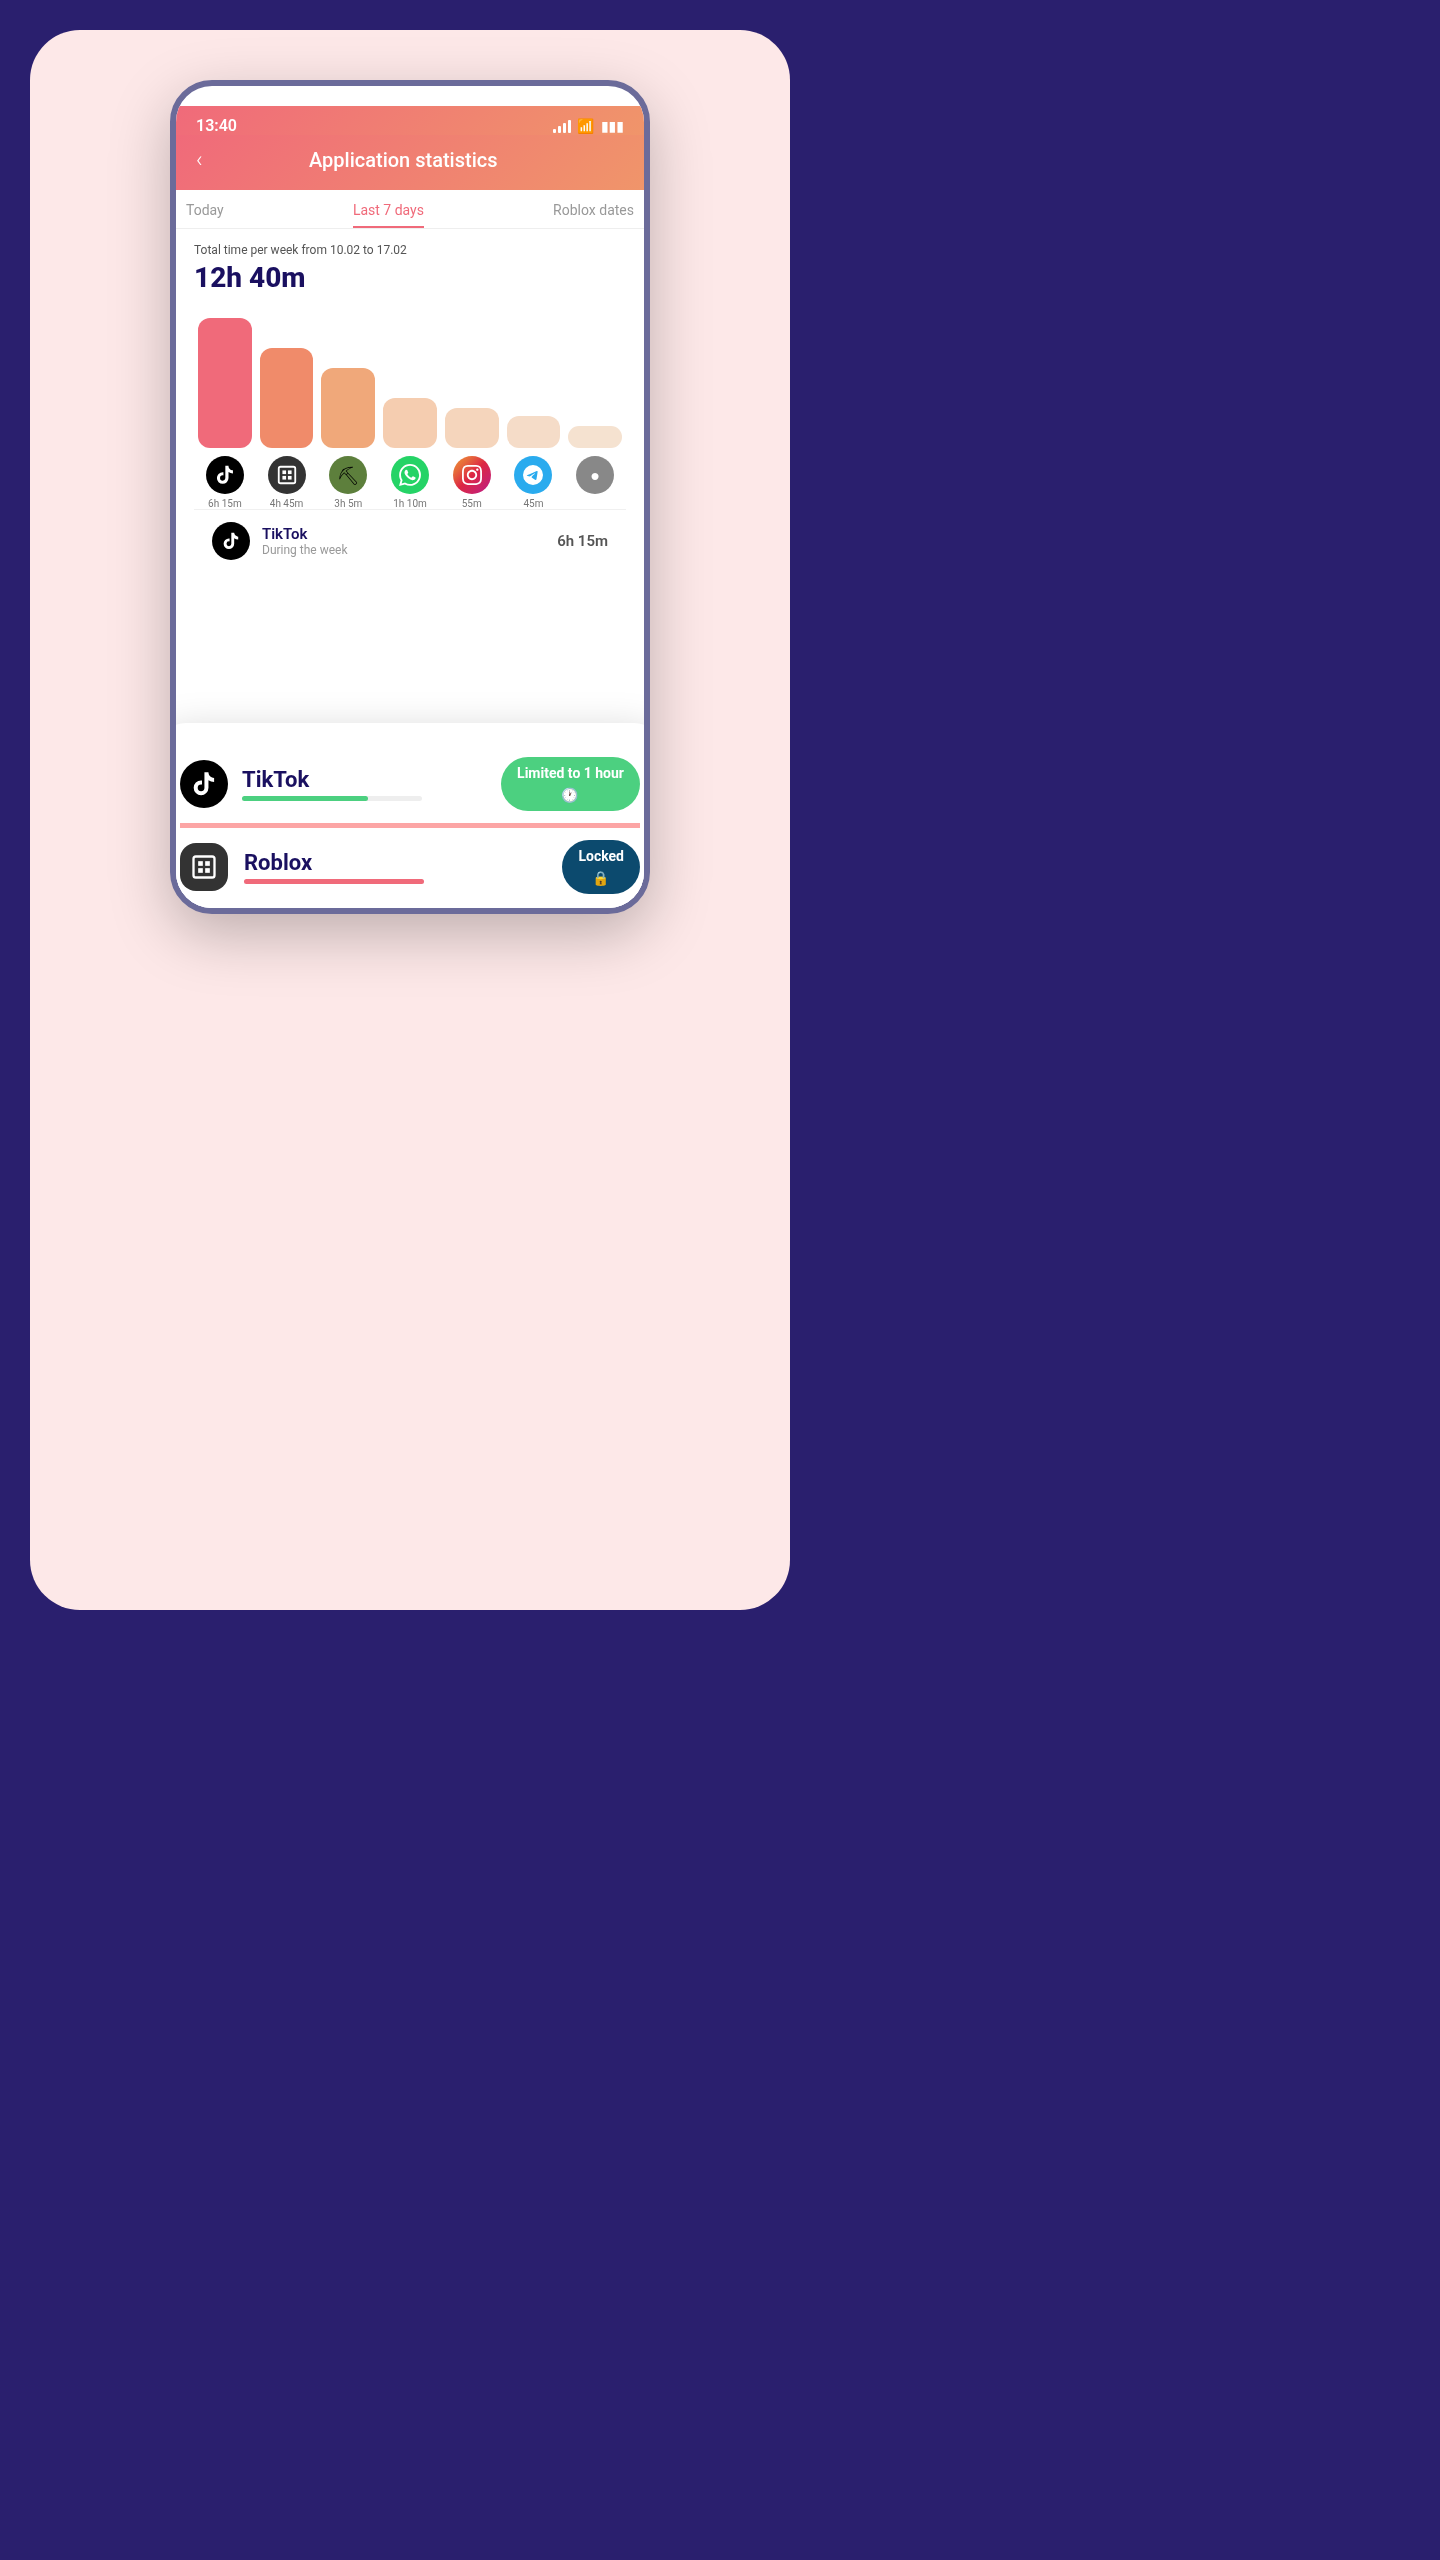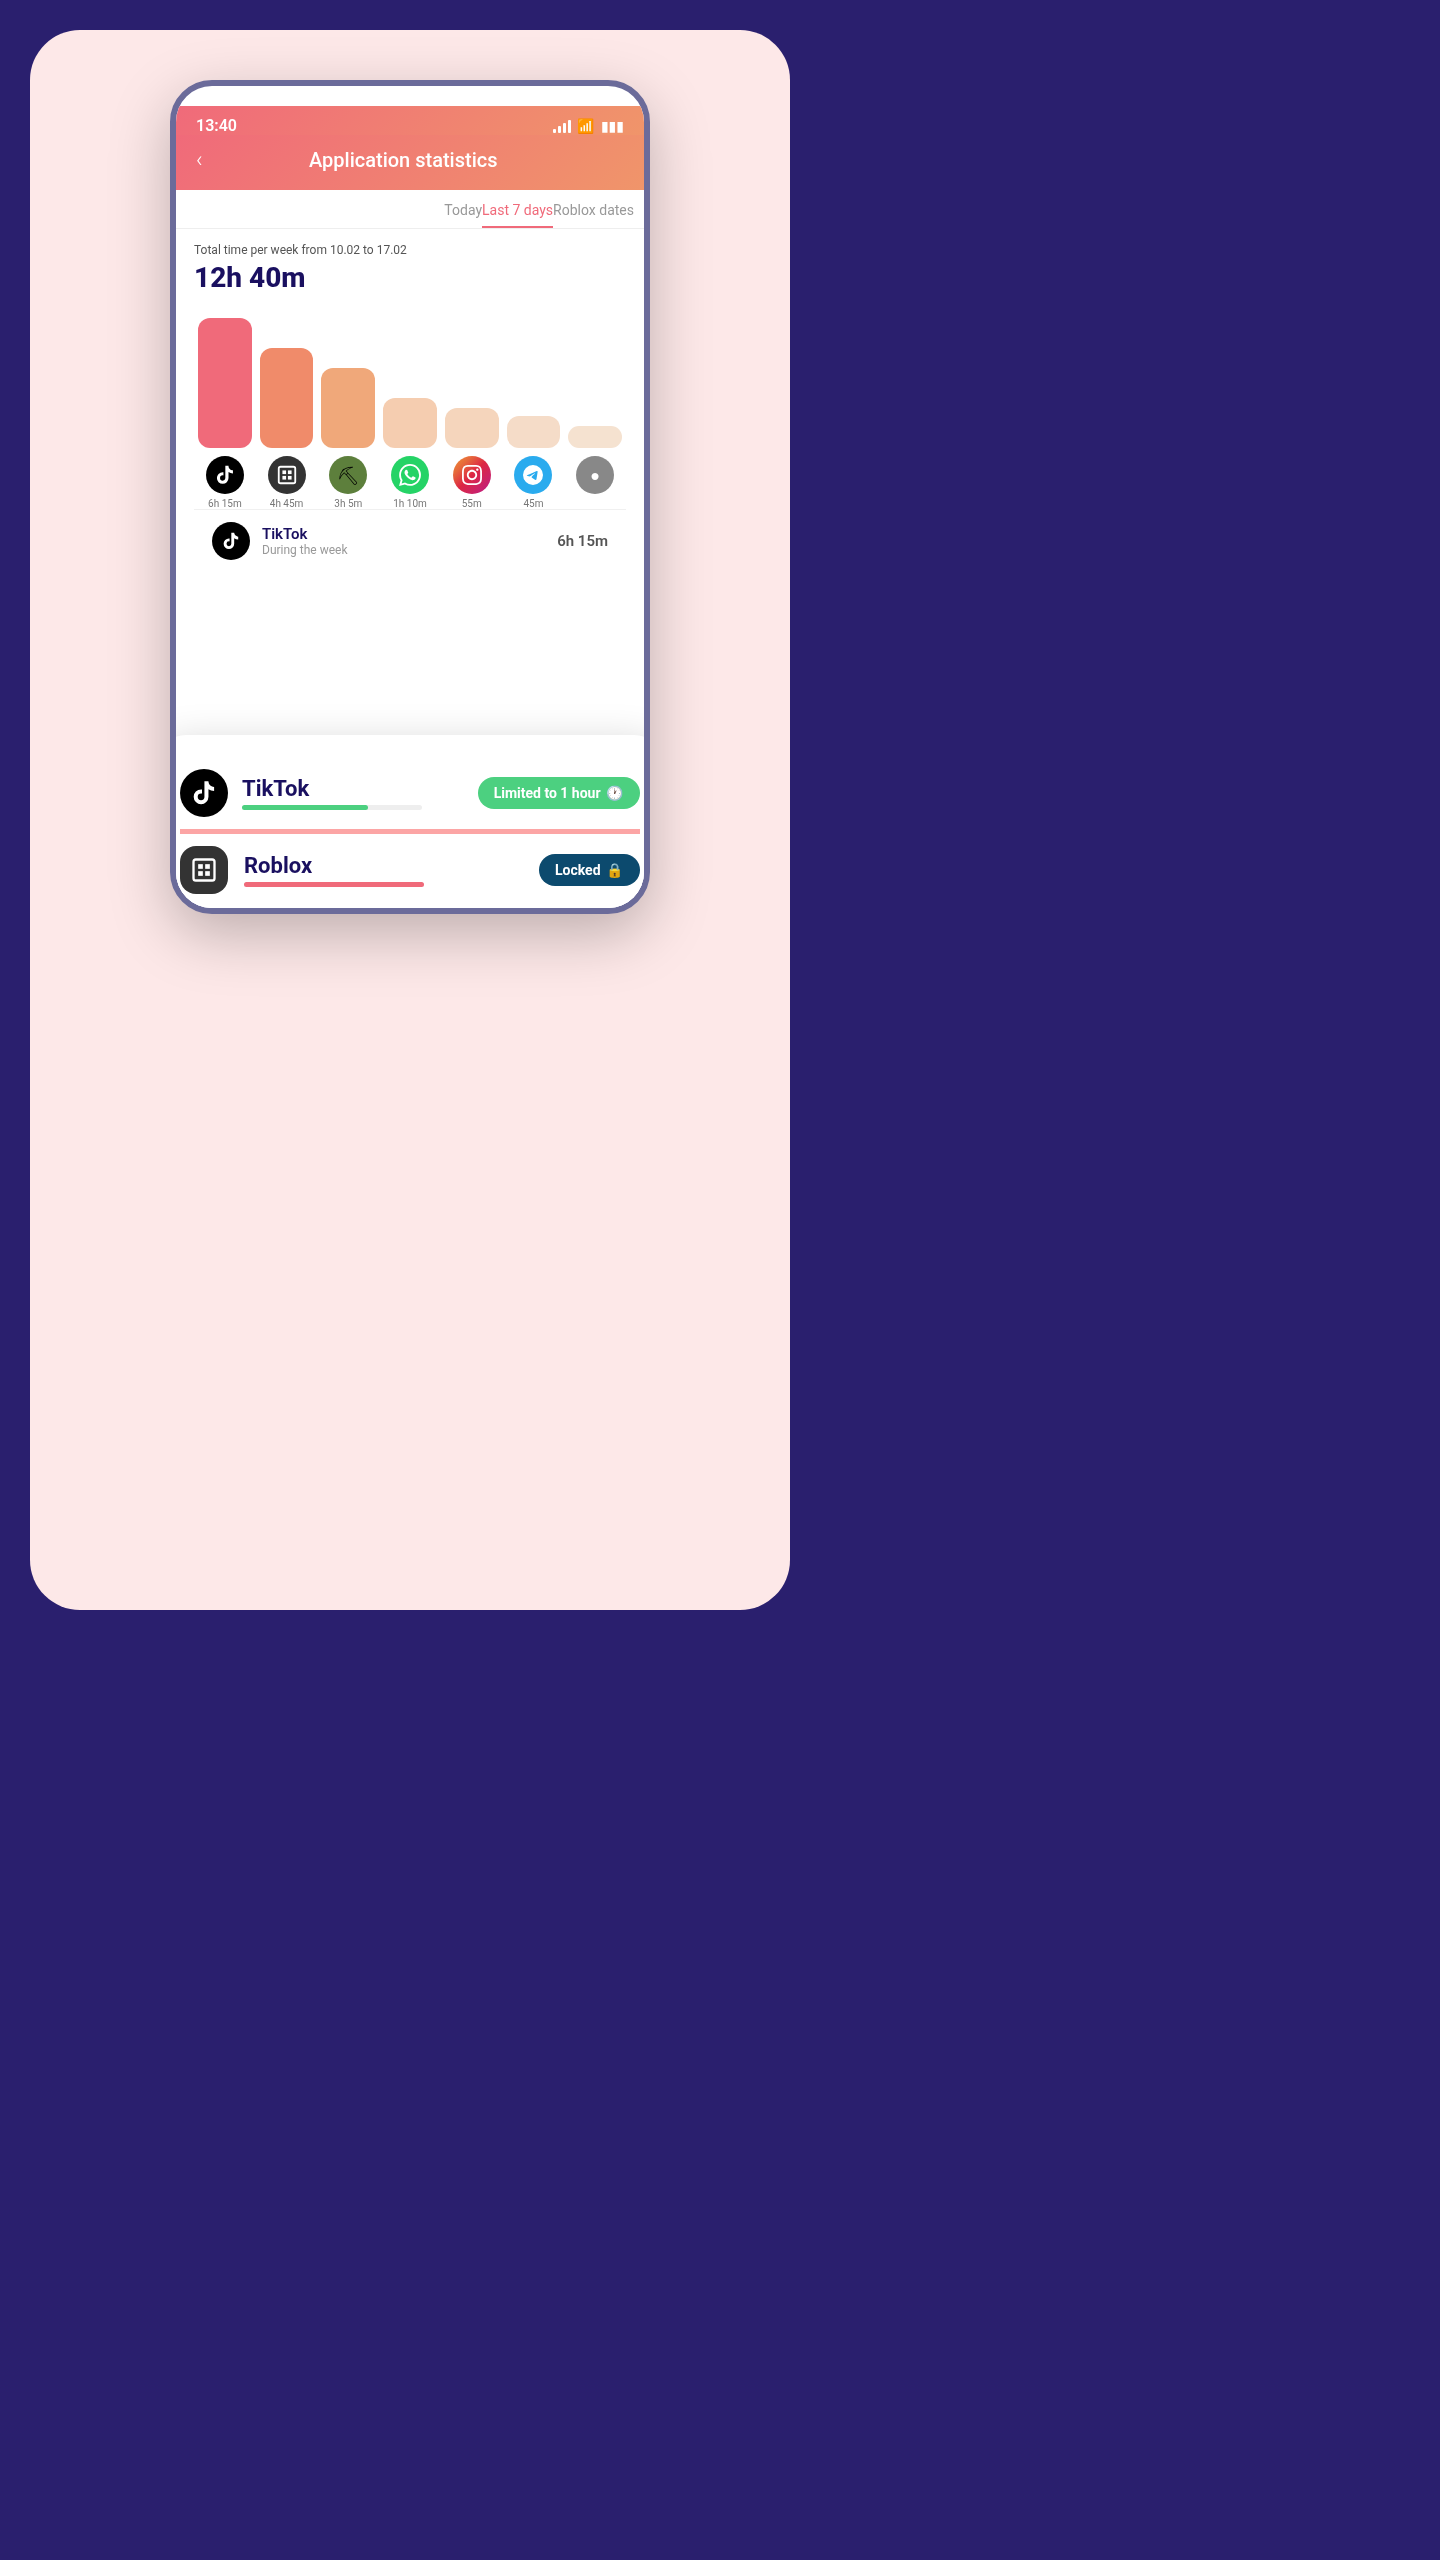--- a/index.html
+++ b/index.html
@@ -99,21 +99,21 @@
       color: white;
       font-size: 20px;
       font-weight: 500;
       flex: 1;
       text-align: center;
       margin-right: 30px;
     }
     
     .tab-bar {
       display: flex;
-      justify-content: flex-end;
+      justify-content: space-between;
       padding: 12px 10px 0;
       background: white;
       border-bottom: 1px solid #eee;
     }
     .tab-item {
       font-size: 14px;
       color: #999;
       padding-bottom: 8px;
       cursor: pointer;
     }
@@ -266,20 +266,21 @@
     .progress-red { background: #f06a7a; width: 100%; }
     .badge {
       border-radius: 50px;
       padding: 8px 16px;
       font-size: 14px;
       font-weight: 700;
       display: flex;
       align-items: center;
       gap: 6px;
       white-space: nowrap;
+      flex-direction: column;
     }
     .badge-green {
       background: #4cd080;
       color: white;
     }
     .badge-red {
       background: #0c4a6e;
       color: white;
     }
     .float-app-icon {

